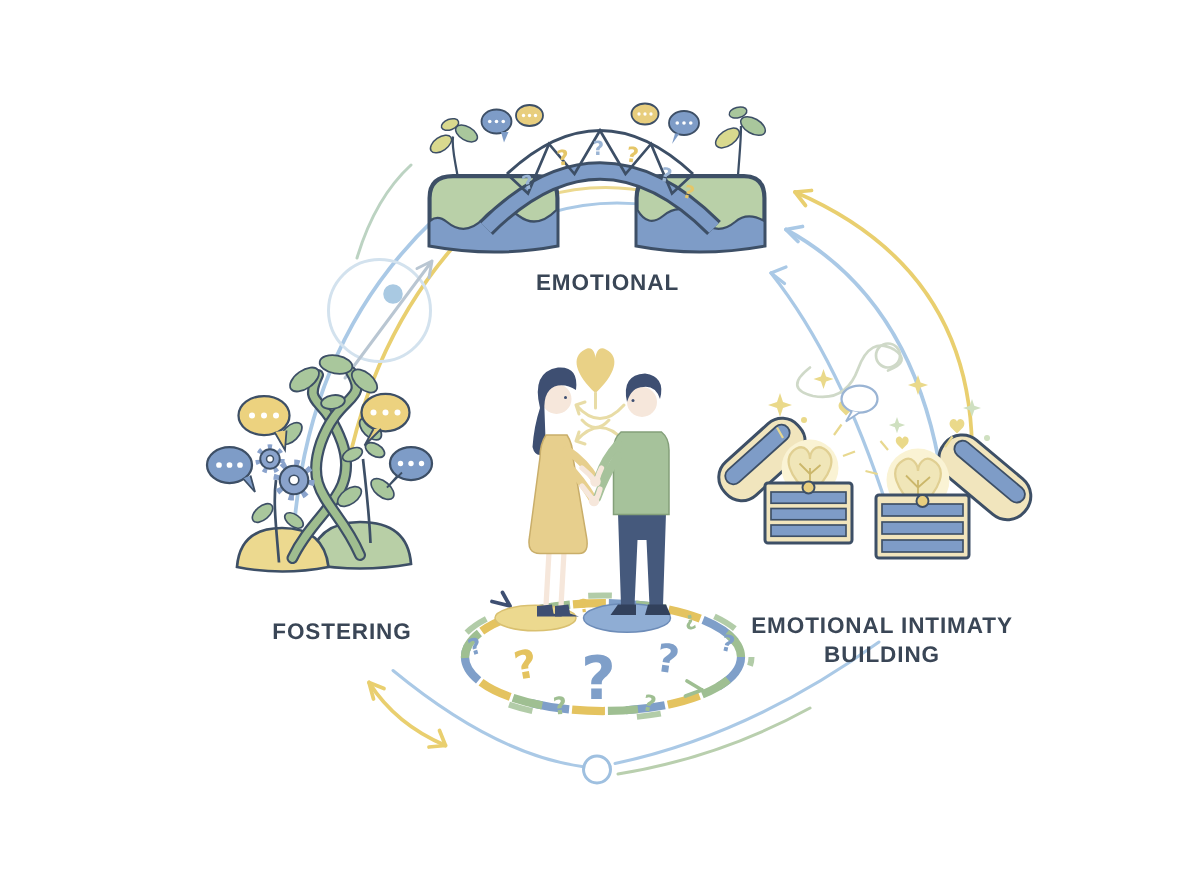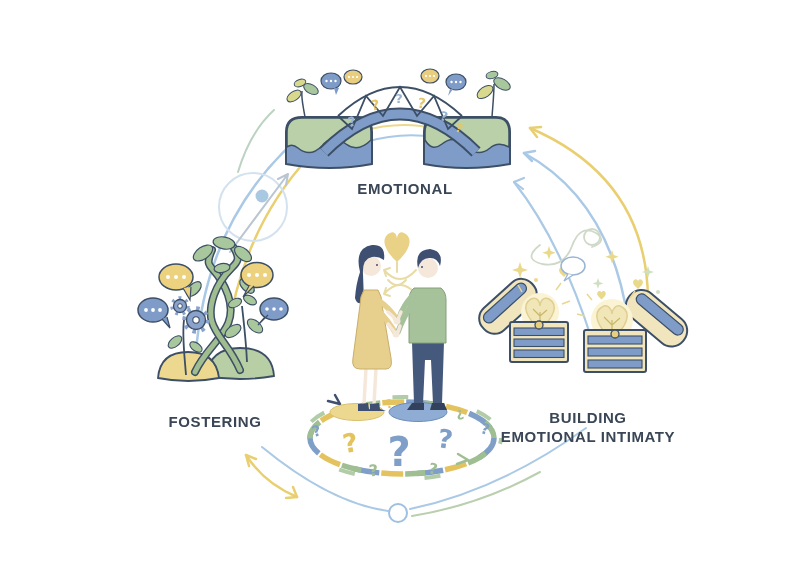--- a/index.html
+++ b/index.html
@@ -6,21 +6,21 @@
   .canvas{
     position:relative;width:800px;height:584px;background:#ffffff;
     font-family:"Liberation Sans", sans-serif;overflow:hidden;
   }
   .art{position:absolute;left:0;top:0;}
   .label{
     position:absolute;text-align:center;color:var(--text,#3a4656);
     font-size:15px;font-weight:600;letter-spacing:.6px;line-height:19px;
   }
   .label-top{left:255px;top:179px;width:300px;}
-  .label-left{left:65px;top:412px;width:300px;}
+  .label-left{left:78px;top:412px;width:300px;}
   .label-right{left:438px;top:408px;width:300px;}
 </style>
 </head>
 <body>
 
 <div class="canvas">
 
 <svg class="art" width="800" height="584" viewBox="0 0 800 584">
 
   <g fill="none" stroke-linecap="round">
@@ -318,17 +318,17 @@
   </g>
 </svg>
 
 <div class="label label-top">
   <div>EMOTIONAL</div>
 </div>
 <div class="label label-left">
   <div>FOSTERING</div>
 </div>
 <div class="label label-right">
+  <div>EMOTIONAL INTIMATY</div>
   <div>BUILDING</div>
-  <div>EMOTIONAL INTIMATY</div>
 </div>
 
 </div>
 
 </body></html>

